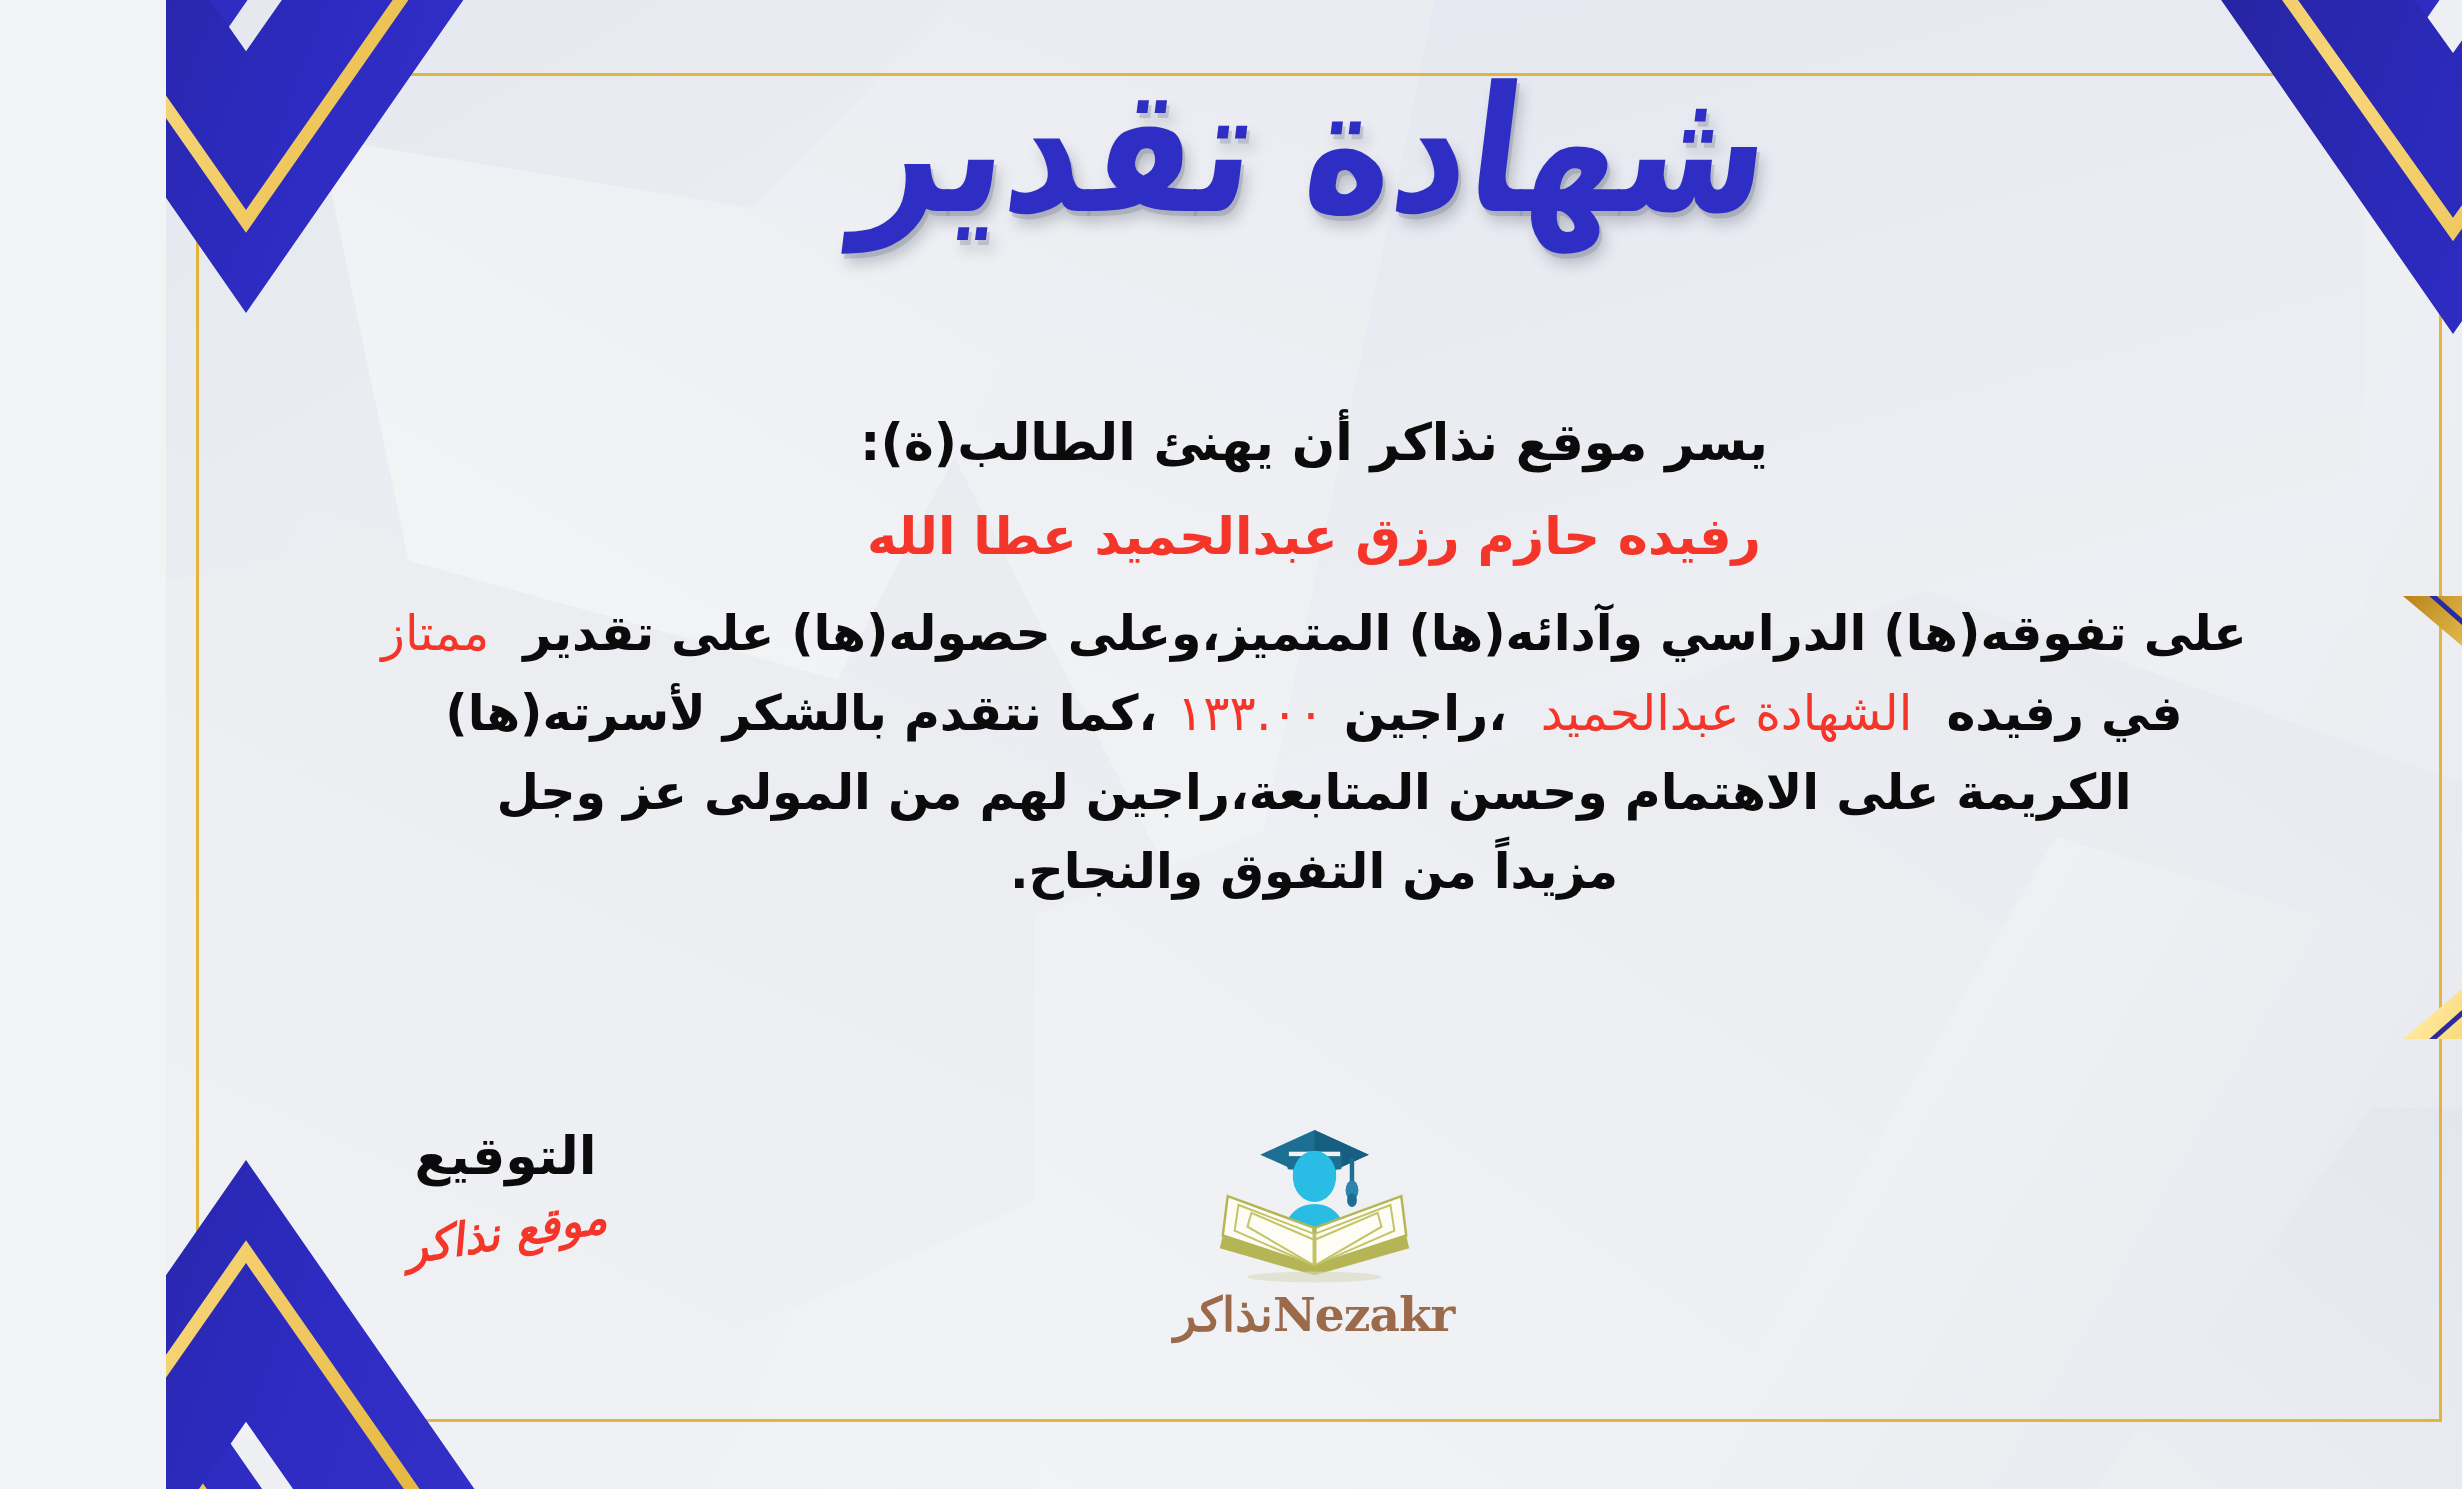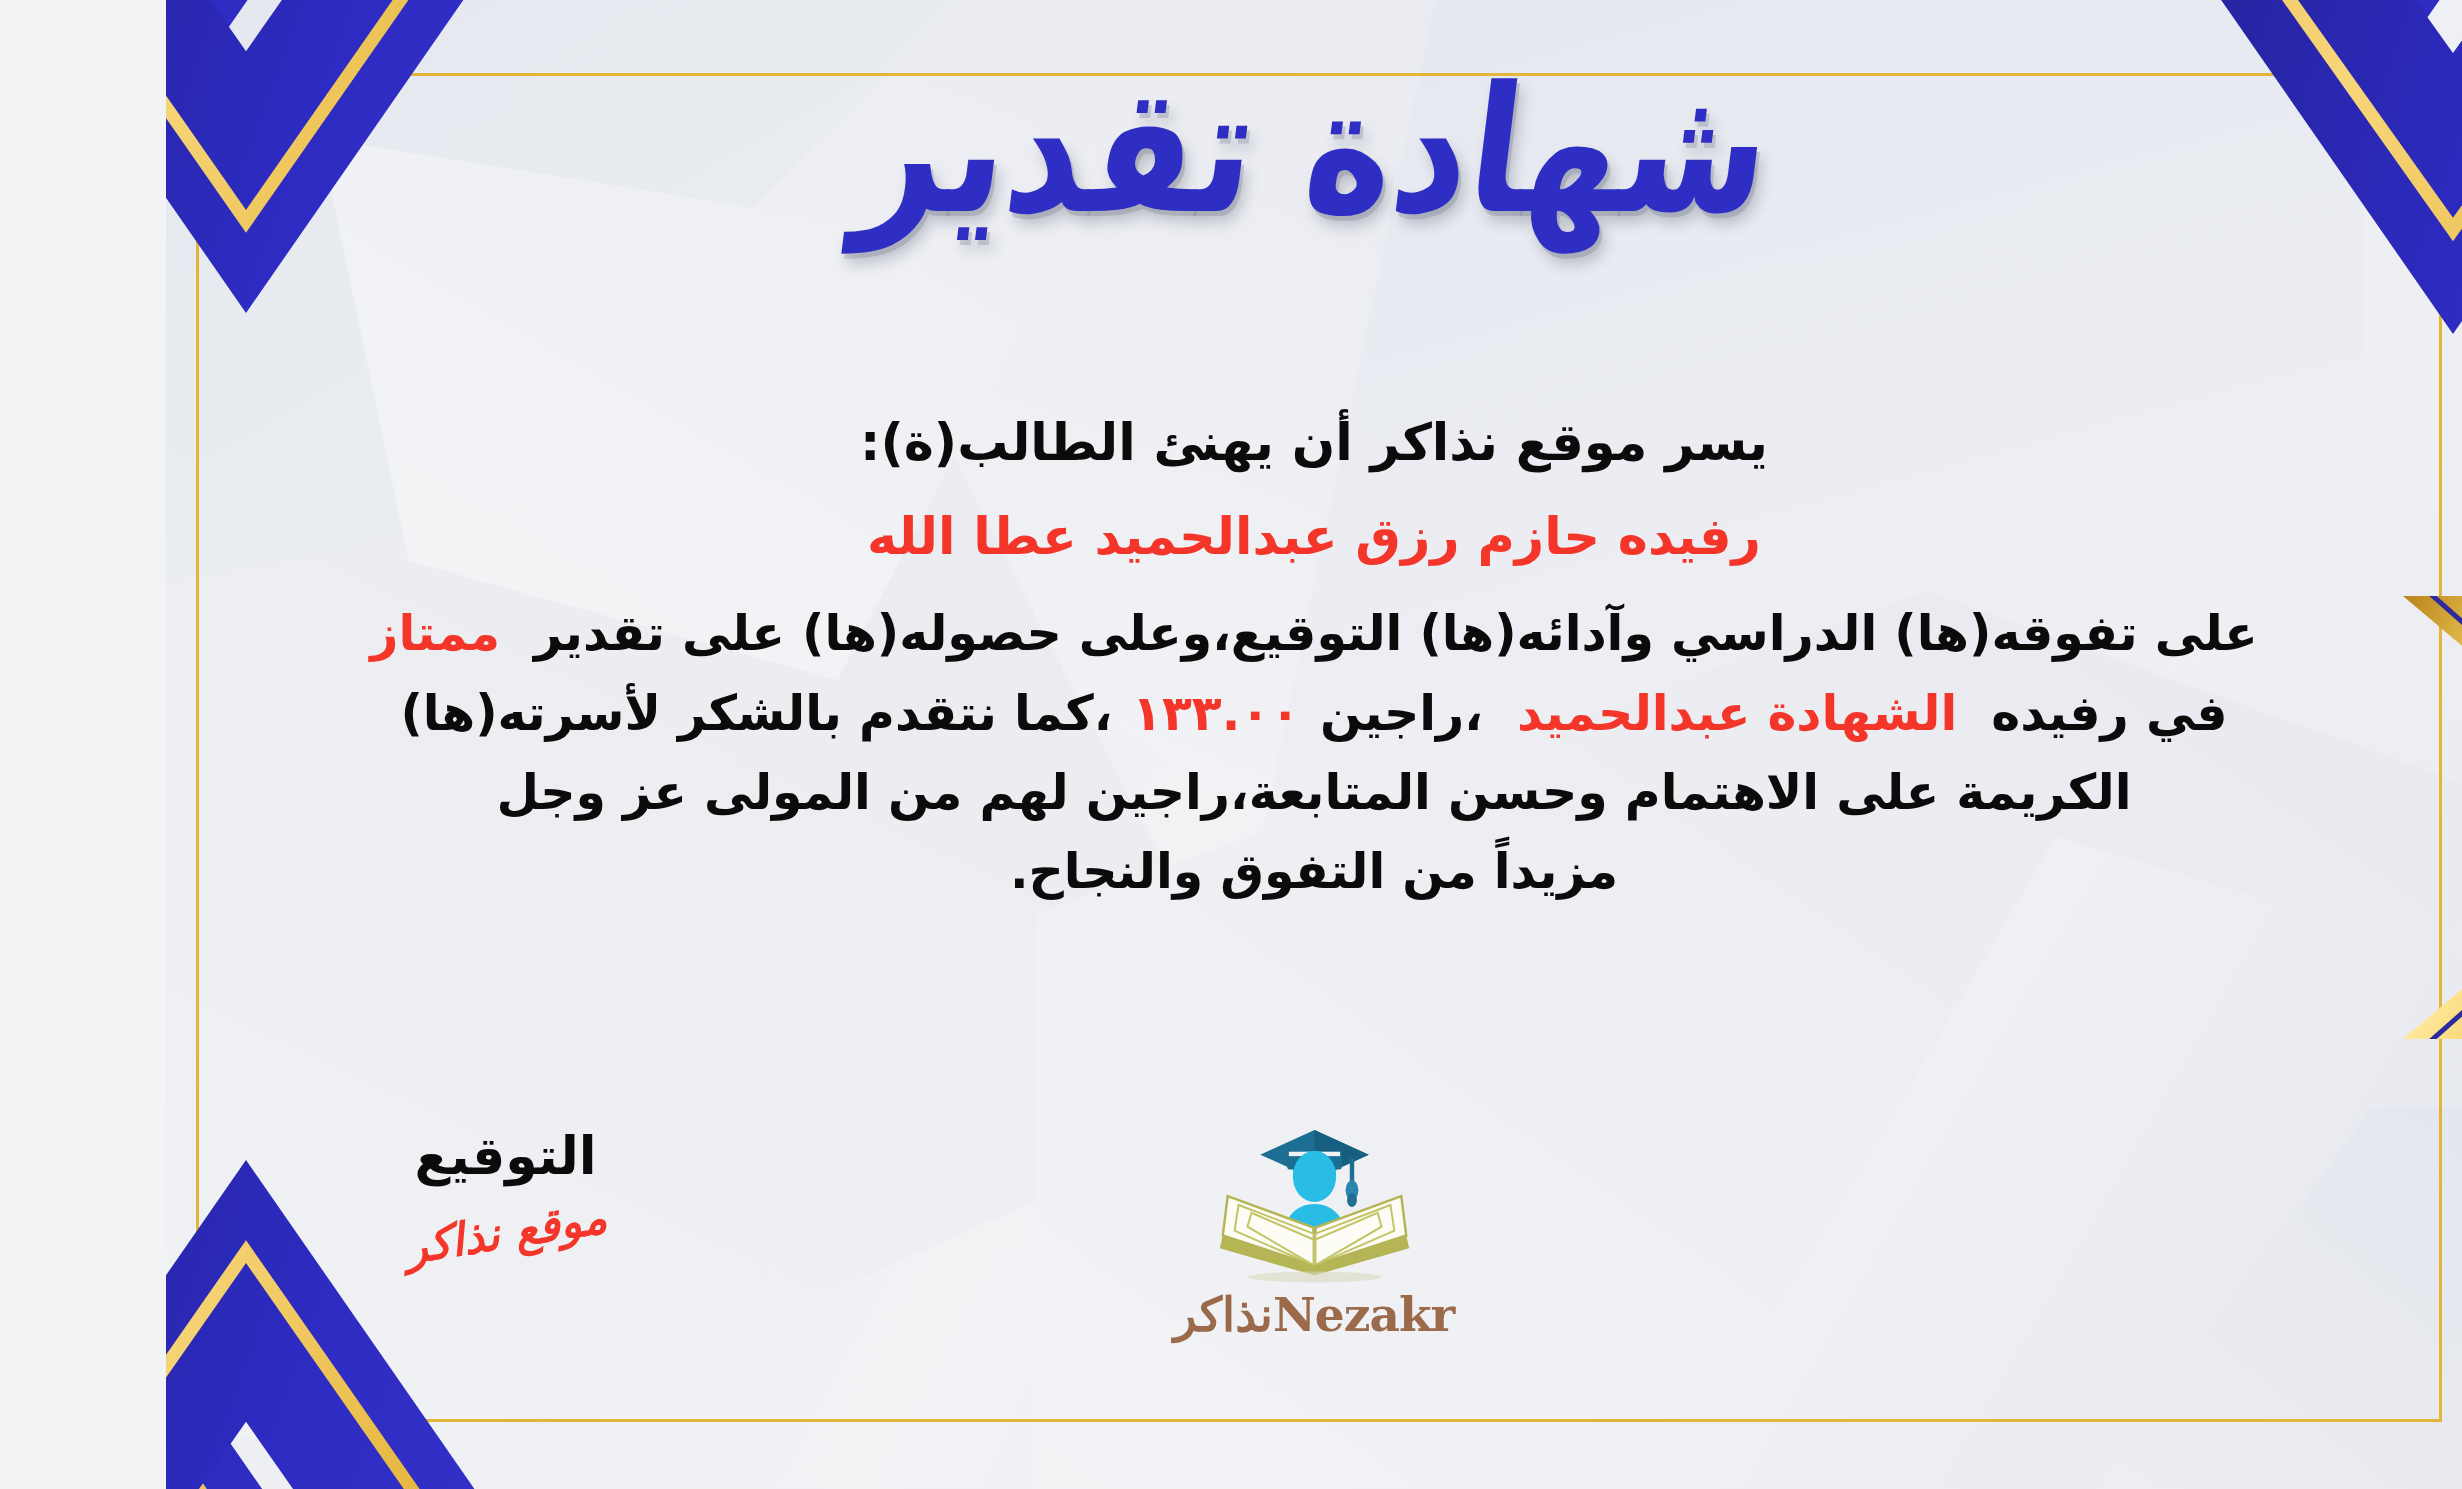--- a/index.html
+++ b/index.html
@@ -148,21 +148,21 @@
     line-height: 1.52;
     font-weight: 600;
   }
   .line { margin-bottom: 4.9px; white-space: nowrap; }
   .l-intro { font-size: 51px; margin-bottom: 16.7px; }
   .l-name  { color: #f4352a; font-size: 51px; font-weight: 700; margin-bottom: 21.7px; }
   .l3 { font-size: 49px; margin-bottom: 4.9px; }
   .l4 { font-size: 49px; margin-bottom: 4.9px; }
   .l5 { font-size: 49px; margin-bottom: 4.9px; }
   .l6 { font-size: 49px; }
-  .hl { color: #f4352a; font-weight: 700; }
+  .hl { color: #f4352a; font-weight: 400; }
   .sp-l { display:inline-block; width: 34px; }
   .sp-s { display:inline-block; width: 19.7px; }
 
   
   .footer {
     position: absolute;
     left: 0; right: 0; bottom: 59px;
     height: 305px;
     z-index: 20;
   }
@@ -247,21 +247,21 @@
     <div class="title">شهادة تقدير</div>
   </div>
 
   <div class="body-text">
 
     <div class="line l-intro">يسر موقع نذاكر أن يهنئ الطالب(ة):</div>
 
     <div class="line l-name">رفيده حازم رزق عبدالحميد عطا الله</div>
 
     <div class="line l3">
-      <span>على تفوقه(ها) الدراسي وآدائه(ها) التوقيع،وعلى حصوله(ها) على تقدير</span><span class="sp-l"></span><span class="hl">ممتاز</span>
+      <span>على تفوقه(ها) الدراسي وآدائه(ها) المتميز،وعلى حصوله(ها) على تقدير</span><span class="sp-l"></span><span class="hl">ممتاز</span>
     </div>
 
     <div class="line l4">
       <span>في رفيده</span><span class="sp-l"></span><span class="hl">الشهادة عبدالحميد</span><span class="sp-l"></span><span>،راجين</span><span class="sp-s"></span><span class="hl">١٣٣.٠٠</span><span class="sp-s"></span><span>،كما نتقدم بالشكر لأسرته(ها)</span>
     </div>
 
     <div class="line l5">الكريمة على الاهتمام وحسن المتابعة،راجين لهم من المولى عز وجل</div>
 
     <div class="line l6">مزيداً من التفوق والنجاح.</div>
   </div>

